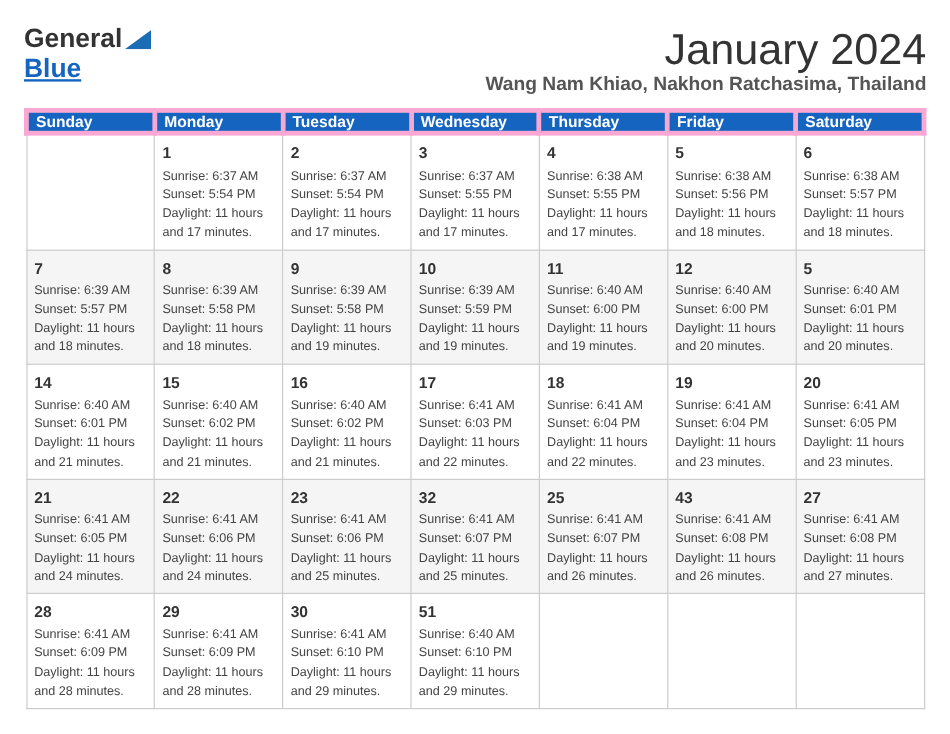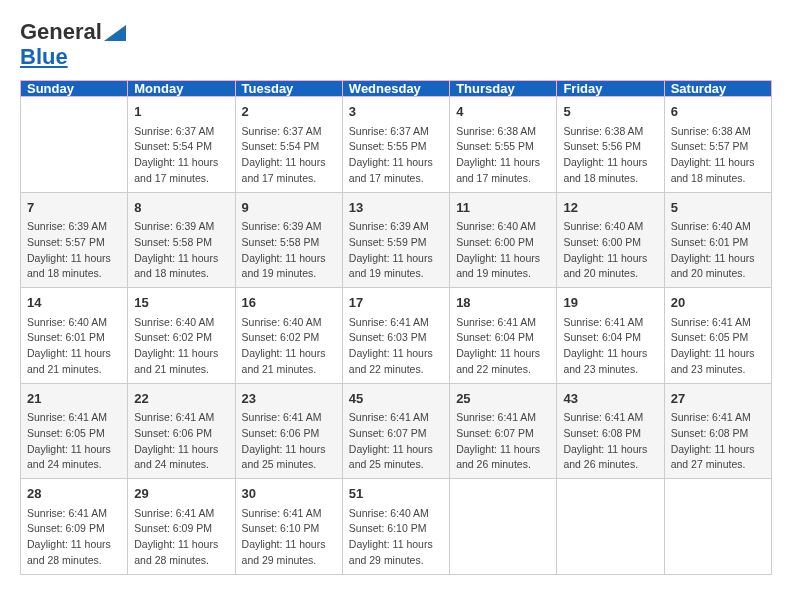--- a/index.html
+++ b/index.html
@@ -46,21 +46,21 @@
       border-collapse: collapse;
       font-size: 11px;
     }
     thead tr th {
       background-color: #1565c0;
       color: #fff;
       text-align: left;
       padding: 0 6px;
       font-size: 13px;
       font-weight: bold;
-      border: 1px solid #f9a8d4;
+      border: 4px solid #f9a8d4;
     }
     tbody tr td {
       border: 1px solid #ccc;
       padding: 5px 6px;
       vertical-align: top;
       width: 14.28%;
       min-height: 80px;
       color: #333;
       line-height: 1.5;
     }
@@ -92,20 +92,24 @@
       <span class="logo-text">
         <span style="color:#333;">General</span><svg width="22" height="16" viewBox="0 0 22 16" style="vertical-align:middle;margin-left:2px;">
             <polygon points="0,16 22,0 22,16" fill="#1a6db5"></polygon>
           </svg>
       </span>
     </div>
     <div style="display:flex;align-items:center;">
       <span style="font-size:22px;font-weight:bold;color:#1565c0;text-decoration:underline;">Blue</span>
     </div>
   </div>
+  <div class="title-block">
+    <div class="main-title">January 2024</div>
+    <div class="subtitle">Wang Nam Khiao, Nakhon Ratchasima, Thailand</div>
+  </div>
 </div>
 
 <table>
   <thead>
     <tr id="header-row">
         <th>Sunday</th>
         <th>Monday</th>
         <th>Tuesday</th>
         <th>Wednesday</th>
         <th>Thursday</th>
@@ -148,21 +152,21 @@
         </td>
         <td>
           <span class="day-num">8</span>
           <div class="day-info">Sunrise: 6:39 AM<br>Sunset: 5:58 PM<br>Daylight: 11 hours<br>and 18 minutes.</div>
         </td>
         <td>
           <span class="day-num">9</span>
           <div class="day-info">Sunrise: 6:39 AM<br>Sunset: 5:58 PM<br>Daylight: 11 hours<br>and 19 minutes.</div>
         </td>
         <td>
-          <span class="day-num">13</span>
+          <span class="day-num">10</span>
           <div class="day-info">Sunrise: 6:39 AM<br>Sunset: 5:59 PM<br>Daylight: 11 hours<br>and 19 minutes.</div>
         </td>
         <td>
           <span class="day-num">11</span>
           <div class="day-info">Sunrise: 6:40 AM<br>Sunset: 6:00 PM<br>Daylight: 11 hours<br>and 19 minutes.</div>
         </td>
         <td>
           <span class="day-num">12</span>
           <div class="day-info">Sunrise: 6:40 AM<br>Sunset: 6:00 PM<br>Daylight: 11 hours<br>and 20 minutes.</div>
         </td>
@@ -208,21 +212,21 @@
         </td>
         <td>
           <span class="day-num">22</span>
           <div class="day-info">Sunrise: 6:41 AM<br>Sunset: 6:06 PM<br>Daylight: 11 hours<br>and 24 minutes.</div>
         </td>
         <td>
           <span class="day-num">23</span>
           <div class="day-info">Sunrise: 6:41 AM<br>Sunset: 6:06 PM<br>Daylight: 11 hours<br>and 25 minutes.</div>
         </td>
         <td>
-          <span class="day-num">45</span>
+          <span class="day-num">32</span>
           <div class="day-info">Sunrise: 6:41 AM<br>Sunset: 6:07 PM<br>Daylight: 11 hours<br>and 25 minutes.</div>
         </td>
         <td>
           <span class="day-num">25</span>
           <div class="day-info">Sunrise: 6:41 AM<br>Sunset: 6:07 PM<br>Daylight: 11 hours<br>and 26 minutes.</div>
         </td>
         <td>
           <span class="day-num">43</span>
           <div class="day-info">Sunrise: 6:41 AM<br>Sunset: 6:08 PM<br>Daylight: 11 hours<br>and 26 minutes.</div>
         </td>

